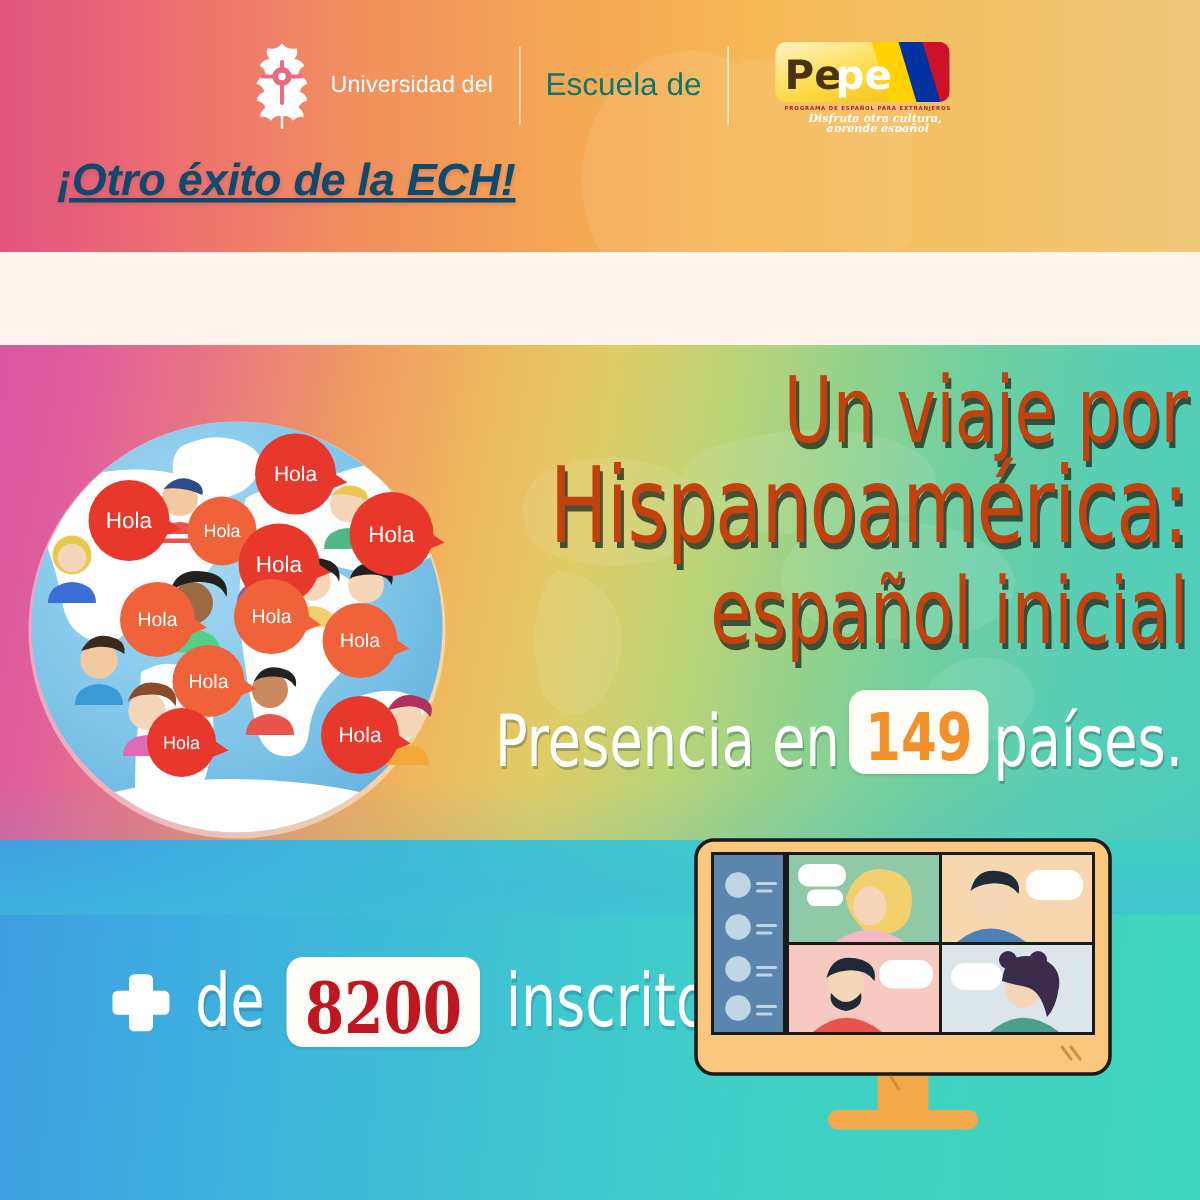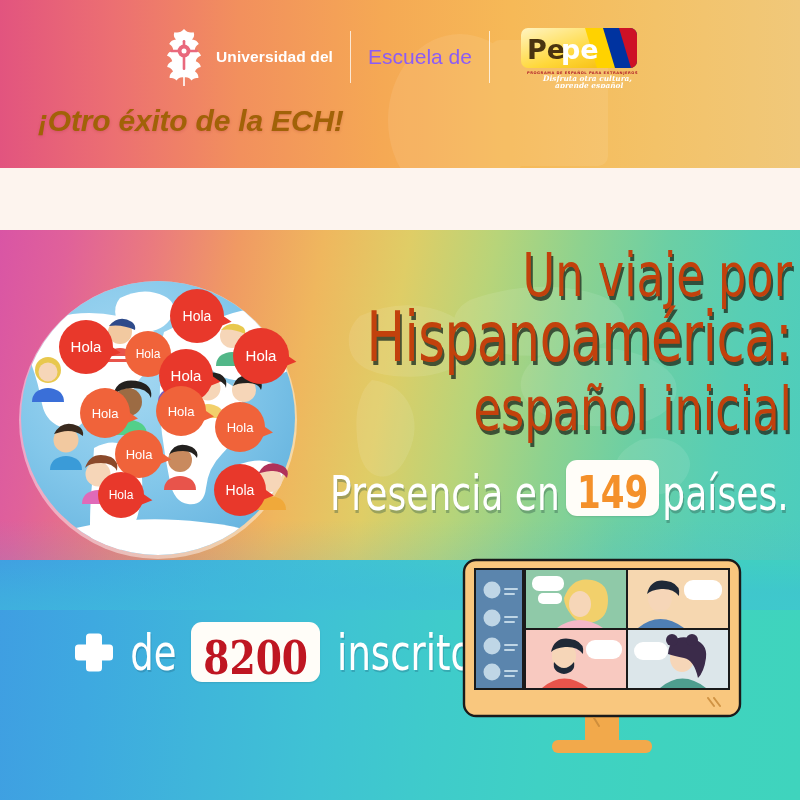--- a/index.html
+++ b/index.html
@@ -67,32 +67,33 @@
   }
 
   
   .logobar{
     position:absolute;top:24px;left:0;width:100%;height:66px;
     display:flex;align-items:center;justify-content:center;gap:0;
   }
   .logo-ur{display:flex;align-items:center;gap:9px;}
   .crest{width:46px;height:58px;flex:none;}
   .ur-text{line-height:1;color:#ffffff;}
-  .ur-top{font-size:15.5px;font-weight:700;letter-spacing:.1px;display:block;}
+  .ur-top{font-size:15.5px;font-weight:400;letter-spacing:.1px;display:block;}
   .ur-bot{font-size:30px;font-weight:800;letter-spacing:-.4px;display:block;margin-top:1px;}
   .divider{width:1px;height:52px;background:rgba(255,255,255,.75);margin:0 17px;}
-  .ech-text{color:#8b5cf6;font-size:21px;line-height:1.16;font-weight:400;}
+  .ech-text{color:#0f766e;font-size:21px;line-height:1.16;font-weight:400;}
   .pepe-wrap{position:relative;width:120px;height:62px;flex:none;margin-left:12px;}
 
   
   .tagline{
     position:absolute;top:104px;left:38px;
-    color:#a16207;font-size:30px;font-weight:700;font-style:italic;
+    color:#0c4a6e;font-size:30px;font-weight:700;font-style:italic;
     letter-spacing:-.2px;
     text-shadow:0 1px 3px rgba(150,40,60,.25);
+    text-decoration:underline;
   }
 
   
   .title-band{
     position:absolute;top:168px;left:0;width:100%;height:62px;
     display:flex;align-items:center;justify-content:center;
   }
   .title-text{
     color:#f4902a;font-size:44px;line-height:1;
     font-family:"DejaVu Sans", sans-serif;
@@ -132,21 +133,21 @@
     padding:13px 9px 3px 9px;
     display:inline-flex;align-items:center;justify-content:center;
     box-shadow:0 1px 2px rgba(0,0,0,.10);
     text-shadow:none;
   }
   .badge-149{color:#f4902a;font-size:36px;font-weight:700;
     transform:scaleY(1.22) scaleX(.95);line-height:1.12;}
 
   
   .stat-enrolled{
-    position:absolute;top:622px;left:72px;
+    position:absolute;top:638px;left:72px;
     display:flex;align-items:center;gap:13px;color:#fff;
     font-family:"DejaVu Sans", sans-serif;
     text-shadow:1px 2px 0 rgba(30,90,120,.28);
   }
   .plus-ico{width:44px;height:44px;flex:none;}
   .se-de,.se-post{font-size:39px;transform:scaleY(1.26) scaleX(.95);}
   .badge-8200{color:#bf1622;font-size:40px;font-weight:700;
     transform:scaleY(1.18) scaleX(.94);line-height:1.1;
     font-family:"DejaVu Serif", serif;}
 

